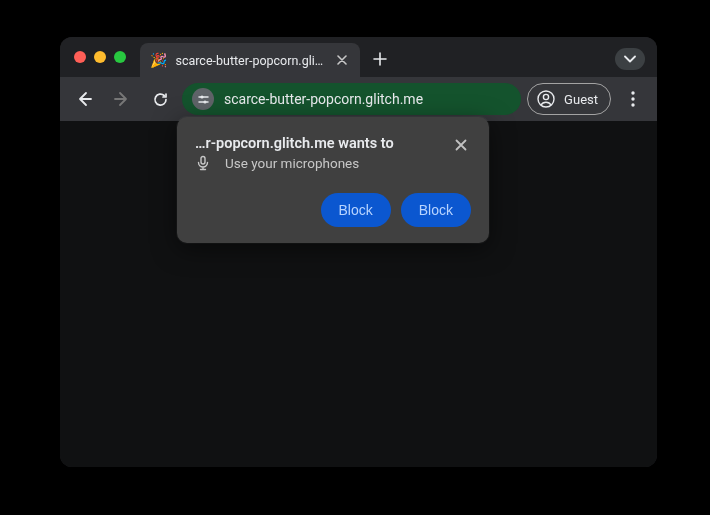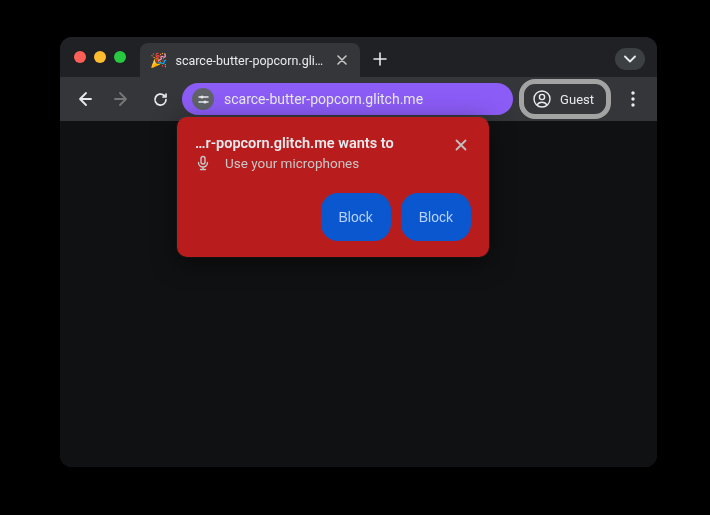--- a/index.html
+++ b/index.html
@@ -91,41 +91,41 @@
       width: 32px; height: 32px;
       display: flex; align-items: center; justify-content: center;
       border-radius: 50%;
       color: #e8eaed;
       cursor: pointer;
     }
     .nav-btn.disabled { color: #777; cursor: default; }
     .omnibox {
       flex: 1;
       height: 32px;
-      background: #8b5cf6;
+      background: #14532d;
       border-radius: 16px;
       display: flex; align-items: center;
       padding: 0 10px; gap: 10px;
       color: #e8eaed;
       min-width: 0;
     }
     .site-chip {
       width: 22px; height: 22px;
       background: #5f6368;
       border-radius: 50%;
       display: flex; align-items: center; justify-content: center;
       color: #e8eaed;
     }
     .url-text {
       font-size: 14px; color: #e8eaed;
       white-space: nowrap; overflow: hidden; text-overflow: ellipsis;
     }
     .guest-pill {
-      height: 40px;
-      border: 5px solid #a3a3a3;
+      height: 32px;
+      border: 1px solid #a3a3a3;
       border-radius: 16px;
       display: flex; align-items: center;
       gap: 8px;
       padding: 0 12px 0 8px;
       color: #e8eaed;
       font-size: 13px;
       cursor: pointer;
     }
     .guest-pill .avatar {
       width: 20px; height: 20px;
@@ -140,21 +140,21 @@
     }
     .content {
       flex: 1;
       background: #101112;
       position: relative;
     }
     .permission-dialog {
       position: absolute;
       left: 117px; top: -4px;
       width: 312px;
-      background: #b91c1c;
+      background: #404040;
       border-radius: 10px;
       box-shadow: 0 6px 24px rgba(0,0,0,0.5), 0 0 0 1px rgba(255,255,255,0.04);
       padding: 18px 18px 16px 18px;
       color: #e8eaed;
     }
     .dialog-header {
       display: flex; align-items: flex-start; justify-content: space-between;
       gap: 10px;
     }
     .dialog-title {
@@ -171,21 +171,21 @@
       display: flex; align-items: center; gap: 14px;
       color: #c7c7c7;
       font-size: 13.5px;
     }
     .perm-row .mic-icon { color: #c7c7c7; flex-shrink: 0; }
     .dialog-actions {
       display: flex; justify-content: flex-end; gap: 10px;
       margin-top: 22px;
     }
     .btn {
-      height: 48px;
+      height: 34px;
       padding: 0 18px;
       border-radius: 17px;
       border: none;
       background: #0b57d0;
       color: #b8d4ff;
       font-size: 14px;
       font-weight: 500;
       cursor: pointer;
     }
     svg { display: block; }

